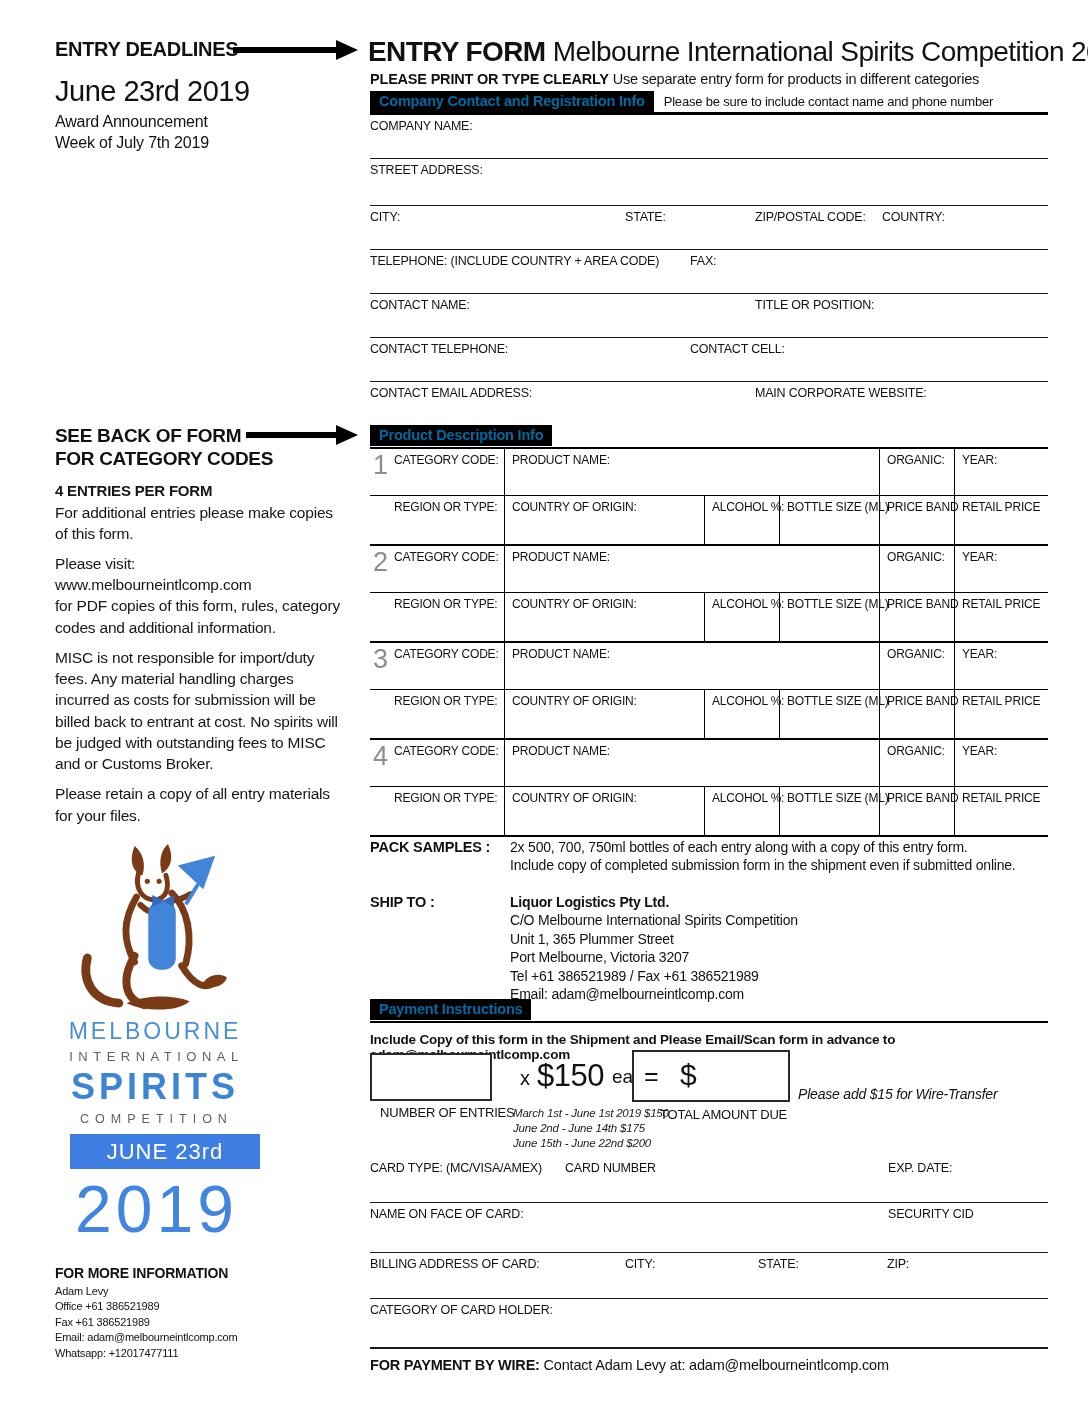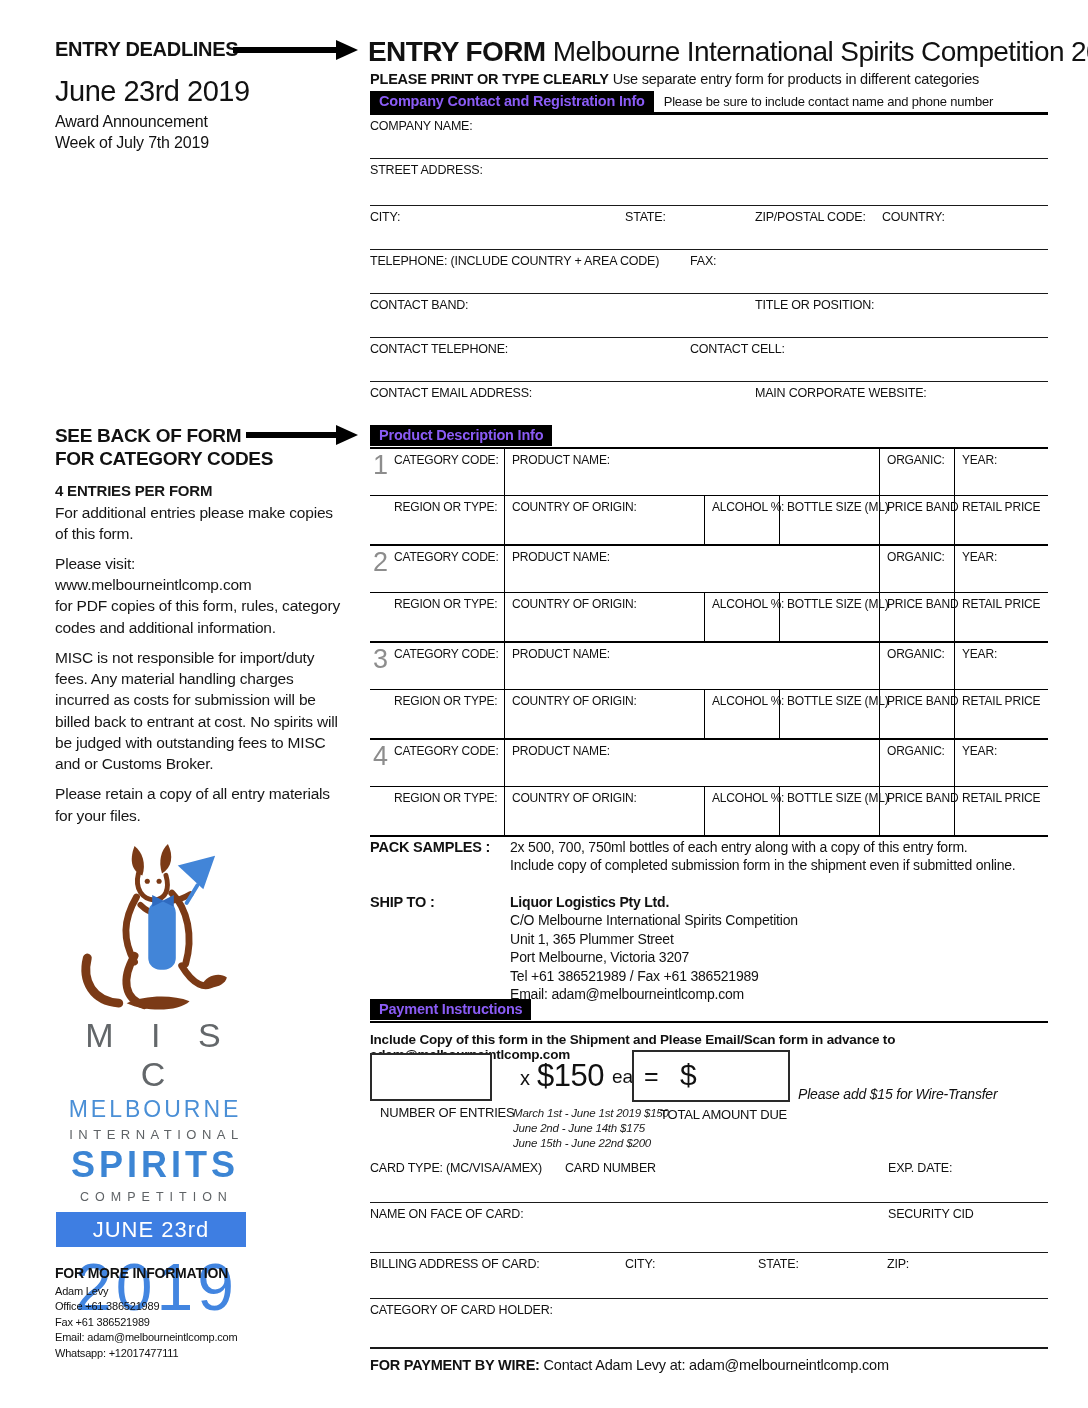--- a/index.html
+++ b/index.html
@@ -24,34 +24,34 @@
   .lc-para .ph { font-weight:bold; font-size:15px; }
   .lc-para p { margin-bottom:9px; }
   .lc-para .tight { margin-bottom:0; }
 
   .logo-col { width:200px; text-align:center; }
   .logo-misc { font-size:34px; color:#63676a; letter-spacing:14px; margin-left:10px; }
   .logo-melb { font-size:23px; color:#4a8fd6; letter-spacing:3px; margin-top:2px; }
   .logo-intl { font-size:13px; color:#5e6265; letter-spacing:5.5px; margin-top:4px; margin-left:3px; }
   .logo-spirits { font-size:36px; font-weight:bold; color:#3c85d4; letter-spacing:4px; margin-top:2px; }
   .logo-comp { font-size:12.5px; color:#5e6265; letter-spacing:6px; margin-top:4px; margin-left:3px; }
-  .logo-banner { width:190px; height:35px; margin:8px auto 0 1px; background:#3e7ee2; color:#fff;
+  .logo-banner { width:190px; height:35px; margin:8px auto 0 15px; background:#3e7ee2; color:#fff;
     font-size:22px; font-weight:500; letter-spacing:1px; display:flex; align-items:center; justify-content:center; }
   .logo-year { font-size:66px; font-weight:500; color:#4285e0; letter-spacing:4px; margin-top:2px; margin-left:3px; }
 
   .lc-info-h { font-size:14px; font-weight:bold; letter-spacing:-0.2px; }
   .lc-info { font-size:11px; line-height:1.4; letter-spacing:-0.2px; margin-top:3px; }
 
   
   .rc { position:absolute; left:370px; width:678px; }
   .rc-title { font-size:28px; letter-spacing:-0.6px; white-space:nowrap; }
   .rc-title .b { font-weight:bold; }
   .rc-sub { font-size:14.5px; letter-spacing:-0.2px; white-space:nowrap; }
   .rc-sub .b { font-weight:bold; }
-  .blackbar { display:inline-block; background:#000; color:#8b5cf6; font-weight:bold; font-size:14.5px;
+  .blackbar { display:inline-block; background:#000; color:#0369a1; font-weight:bold; font-size:14.5px;
     padding:2px 9px 3px 9px; letter-spacing:-0.2px; }
   .bar-note { font-size:13px; margin-left:10px; letter-spacing:-0.2px; }
   .thickline { background:#000; height:3px; }
 
   .frow { position:relative; border-bottom:1.5px solid #1a1a1a; }
   .frow.noline { border-bottom:none; }
   .flabel { position:absolute; top:4px; font-size:12.5px; letter-spacing:-0.2px; white-space:nowrap; color:#111; }
 
   
   .ptable { border-top:2px solid #000; }
@@ -140,21 +140,20 @@
       <circle cx="73" cy="42" r="2.6" fill="#7b3a16"></circle>
       <circle cx="85" cy="42" r="2.6" fill="#7b3a16"></circle>
       <path d="M52,166 C74,176 106,174 116,164 C98,157 70,158 52,166 Z" fill="#7b3a16"></path>
       <path d="M128,148 C140,153 152,148 154,140 C146,134 133,138 128,148 Z" fill="#7b3a16"></path>
       <polygon points="104,26 142,16 130,50" fill="#4285d8"></polygon>
       <path d="M124,46 L113,64" stroke="#4285d8" stroke-width="4" stroke-linecap="round"></path>
       <rect x="74" y="62" width="28" height="70" rx="12" fill="#4285d8"></rect>
       <path d="M78,56 L90,62 L78,68 Z" fill="#2f6bc0"></path>
       <path d="M100,56 L88,62 L100,68 Z" fill="#2f6bc0"></path>
     </svg>
-    <div class="logo-misc">M I S C</div>
     <div class="logo-melb">MELBOURNE</div>
     <div class="logo-intl">INTERNATIONAL</div>
     <div class="logo-spirits">SPIRITS</div>
     <div class="logo-comp">COMPETITION</div>
     <div class="logo-banner">JUNE 23rd</div>
     <div class="logo-year">2019</div>
   </div>
 
   <div class="abs" style="left:55px; top:1265px;">
     <div class="lc-info-h">FOR MORE INFORMATION</div>
@@ -190,21 +189,21 @@
       <span class="flabel" style="left:0;">CITY:</span>
       <span class="flabel" style="left:255px;">STATE:</span>
       <span class="flabel" style="left:385px;">ZIP/POSTAL CODE:</span>
       <span class="flabel" style="left:512px;">COUNTRY:</span>
     </div>
     <div class="frow" style="height:44px;">
       <span class="flabel" style="left:0;">TELEPHONE: (INCLUDE COUNTRY + AREA CODE)</span>
       <span class="flabel" style="left:320px;">FAX:</span>
     </div>
     <div class="frow" style="height:44px;">
-      <span class="flabel" style="left:0;">CONTACT BAND:</span>
+      <span class="flabel" style="left:0;">CONTACT NAME:</span>
       <span class="flabel" style="left:385px;">TITLE OR POSITION:</span>
     </div>
     <div class="frow" style="height:44px;">
       <span class="flabel" style="left:0;">CONTACT TELEPHONE:</span>
       <span class="flabel" style="left:320px;">CONTACT CELL:</span>
     </div>
     <div class="frow noline" style="height:40px;">
       <span class="flabel" style="left:0;">CONTACT EMAIL ADDRESS:</span>
       <span class="flabel" style="left:385px;">MAIN CORPORATE WEBSITE:</span>
     </div>

